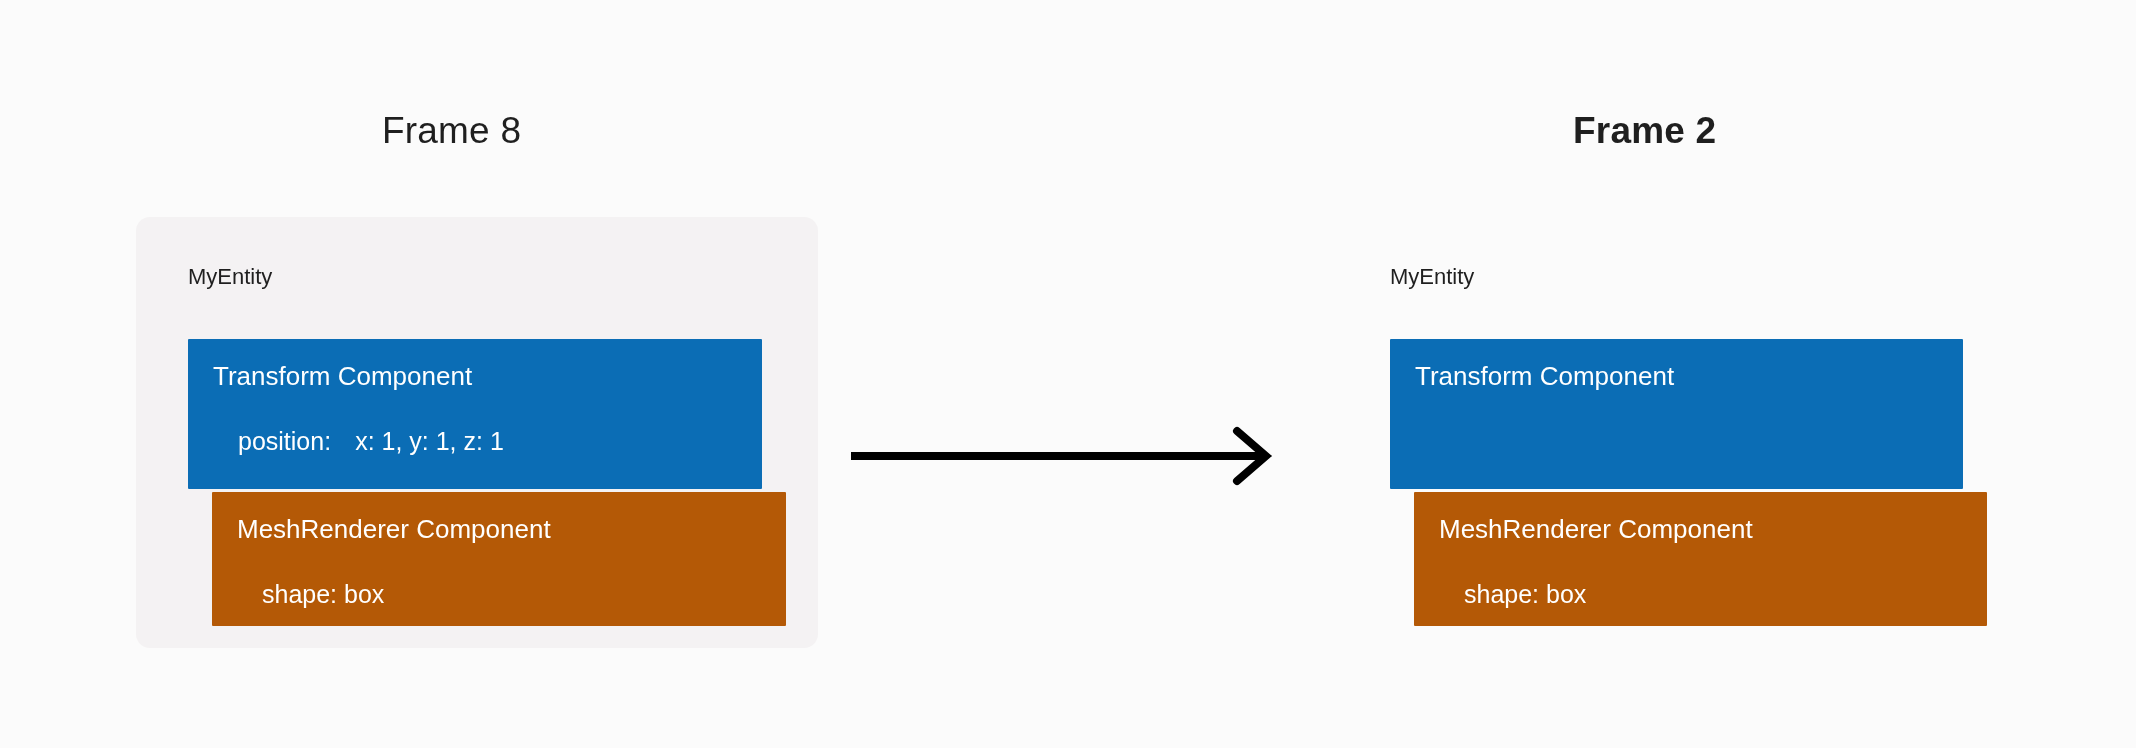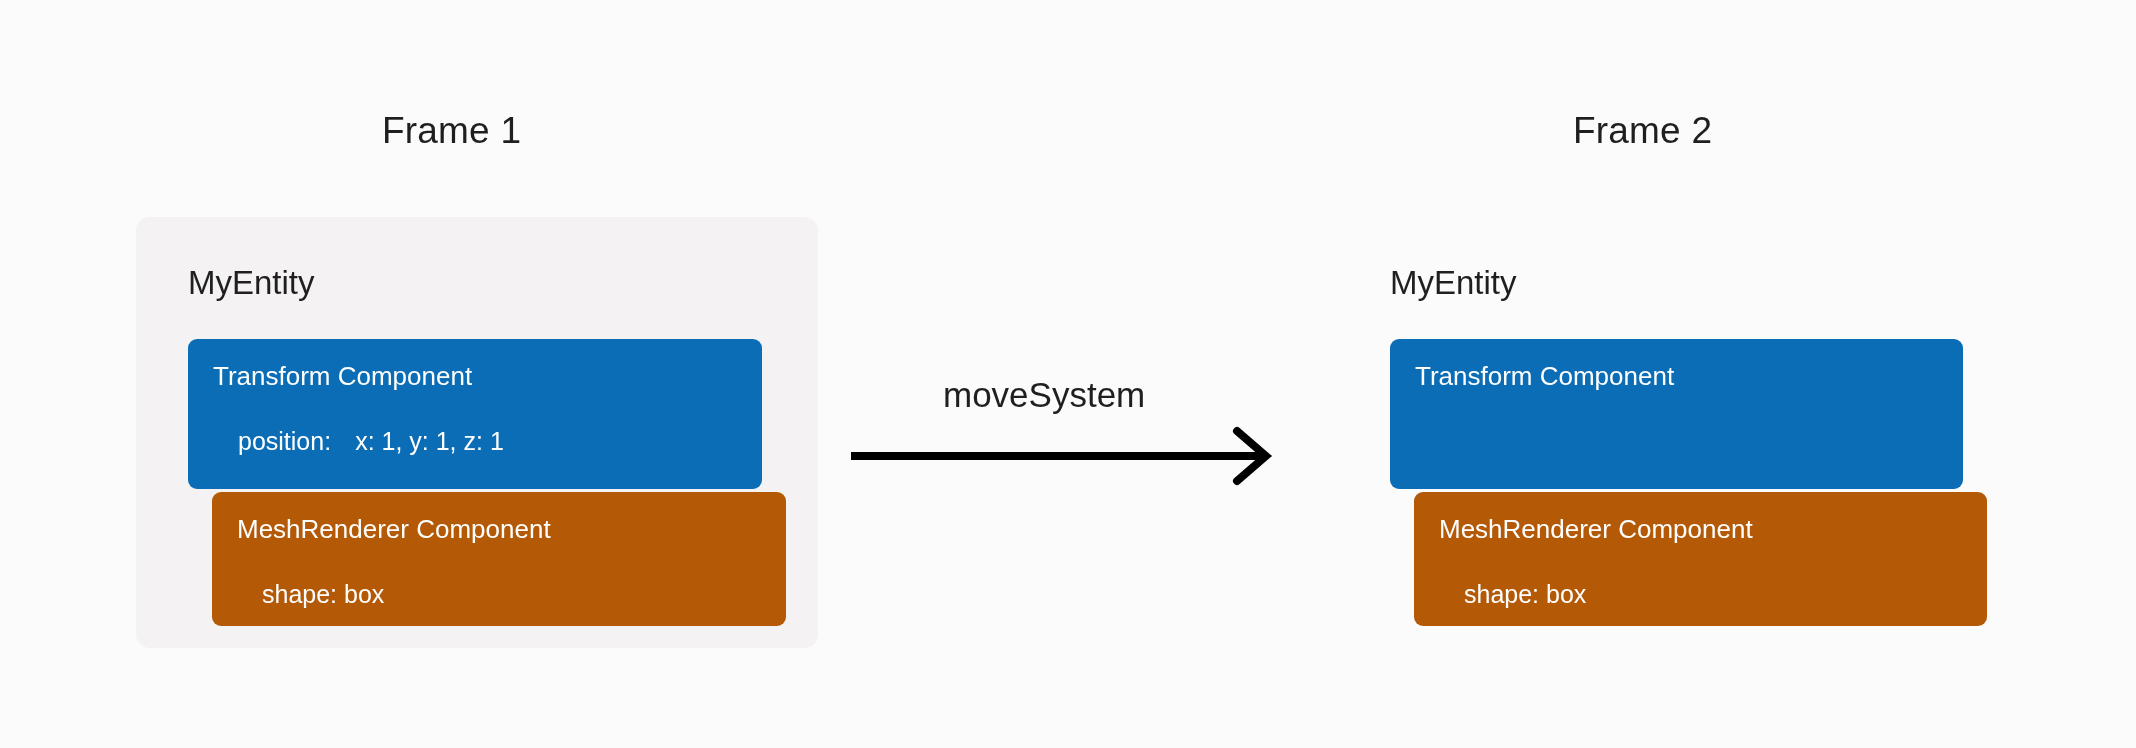--- a/index.html
+++ b/index.html
@@ -24,48 +24,48 @@
   
   .frame-title {
     position: absolute;
     font-size: 37px;
     color: #1f1f1f;
     font-weight: 400;
     letter-spacing: 0.2px;
     white-space: nowrap;
   }
   #frame1-title { left: 382px; top: 110px; }
-  #frame2-title { left: 1573px; top: 110px; }
+  #frame2-title { left: 1573px; top: 110px; font-weight: bold; }
 
   
   #frame1-panel {
     position: absolute;
     left: 136px;
     top: 217px;
     width: 682px;
     height: 431px;
     background: #f4f2f3;
     border-radius: 14px;
   }
 
   
   .entity-name {
     position: absolute;
-    font-size: 33px;
+    font-size: 22px;
     color: #1f1f1f;
     font-weight: 400;
     white-space: nowrap;
   }
   #frame1-entity { left: 188px; top: 264px; }
   #frame2-entity { left: 1390px; top: 264px; }
 
   
   .component-card {
     position: absolute;
-    border-radius: 9px;
+    border-radius: 1px;
     color: #ffffff;
     overflow: hidden;
   }
   .component-card.transform { background: #0b6db5; }
   .component-card.mesh      { background: #b45906; margin-left: 24px; }
 
   .component-title {
     position: absolute;
     left: 25px;
     top: 22px;
@@ -111,41 +111,40 @@
     top: 425px;
     width: 450px;
     height: 62px;
   }
 </style>
 </head>
 <body>
 
 <div id="canvas">
 
-  <div id="frame1-title" class="frame-title">Frame 1</div>
+  <div id="frame1-title" class="frame-title">Frame 8</div>
 
   <div id="frame1-panel"></div>
 
   <div id="frame1-entity" class="entity-name">MyEntity</div>
 
   <div id="f1-transform" class="component-card transform">
     <div class="component-title">Transform Component</div>
     <div class="component-fields">
       <span class="field-key">position:</span><span class="field-val">x: 1, y: 1, z: 1</span>
     </div>
   </div>
 
   <div id="f1-mesh" class="component-card mesh">
     <div class="component-title">MeshRenderer Component</div>
     <div class="component-fields">
       <span class="field-key">shape: box</span><span class="field-val"></span>
     </div>
   </div>
 
-  <div id="system-label">moveSystem</div>
 
   <svg id="system-arrow" viewBox="0 0 450 62">
     <line x1="6" y1="31" x2="420" y2="31" stroke="#000000" stroke-width="8" stroke-linecap="butt"></line>
     <polyline points="392,6 421,31 392,56" fill="none" stroke="#000000" stroke-width="8" stroke-linecap="round" stroke-linejoin="miter"></polyline>
   </svg>
 
   <div id="frame2-title" class="frame-title">Frame 2</div>
 
   <div id="frame2-entity" class="entity-name">MyEntity</div>
 

